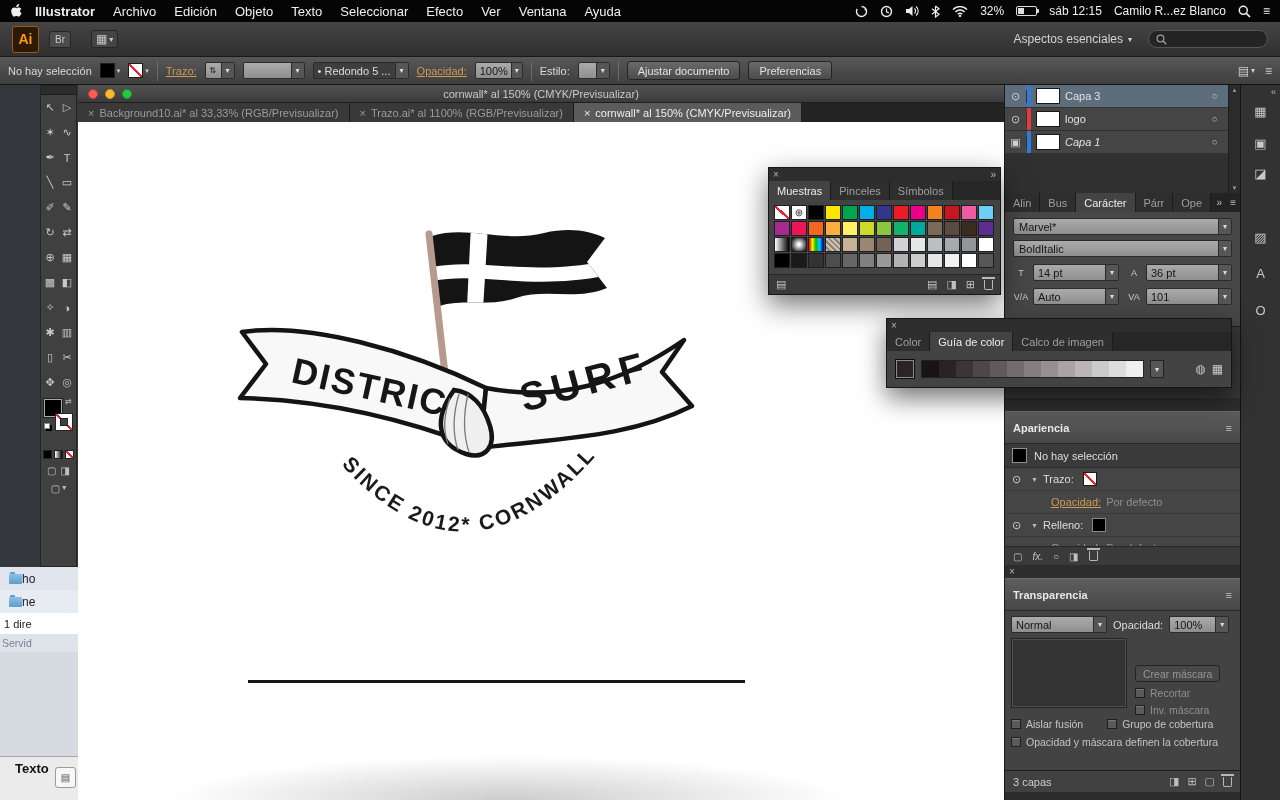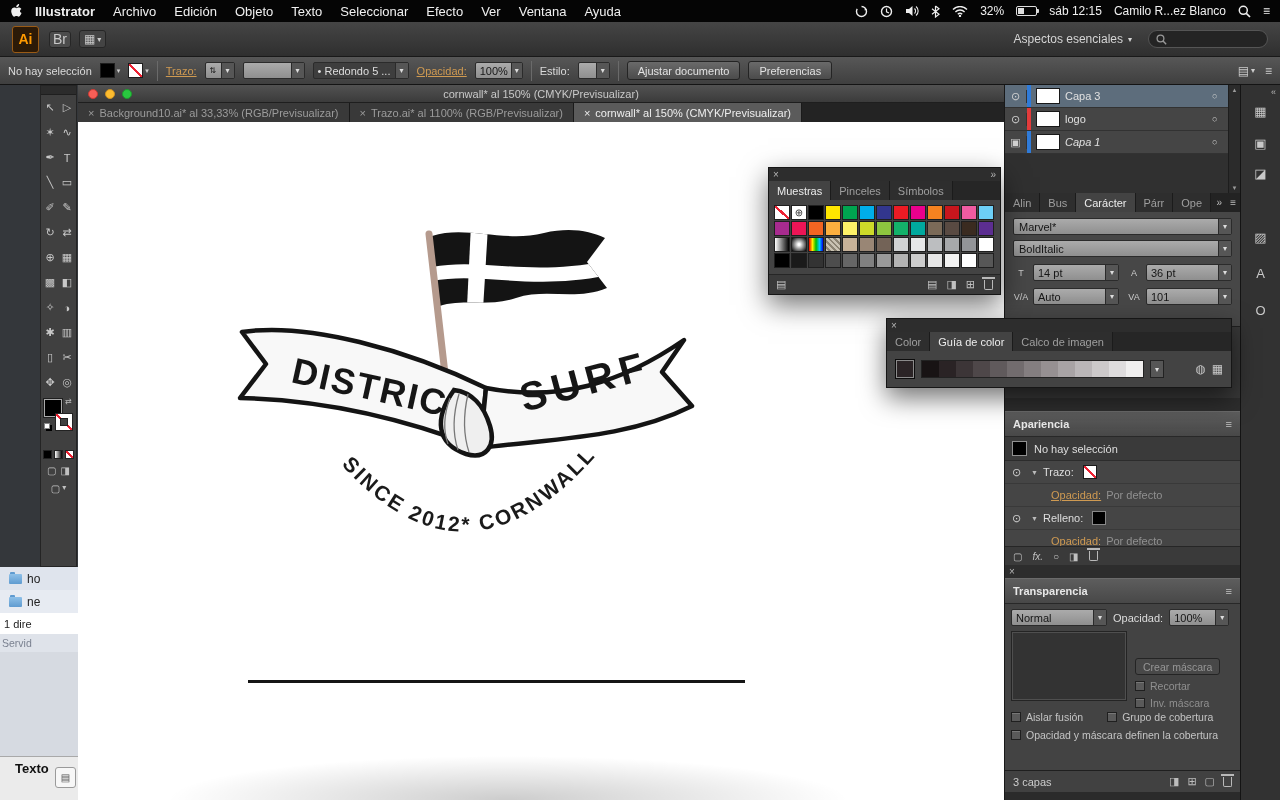--- a/index.html
+++ b/index.html
@@ -22,21 +22,21 @@
   .battery i { position:absolute; left:1px; top:1px; bottom:1px; background:#ddd; display:block; }
   .battery::after { content:""; position:absolute; right:-3px; top:2px; width:2px; height:4px; background:#ddd; border-radius:0 1px 1px 0; }
 
   
   #appbar { position:absolute; left:0; top:22px; width:1280px; height:35px;
     background:linear-gradient(#454545,#2f2f2f); border-bottom:1px solid #191919;
     display:flex; align-items:center; padding:0 12px; z-index:40; color:#ccc; }
   .ai-logo { width:27px; height:27px; background:#2c1a07; border:1px solid #9a5b16; border-radius:3px;
     color:#ff9a00; font-weight:bold; font-size:14px; display:flex; align-items:center; justify-content:center; margin-right:10px; }
   .br-btn { width:22px; height:17px; background:#4c4c4c; border:1px solid #262626; border-radius:3px;
-    color:#c9c9c9; font-size:14px; display:flex; align-items:center; justify-content:center; margin-right:8px; }
+    color:#c9c9c9; font-size:10px; display:flex; align-items:center; justify-content:center; margin-right:20px; }
   .arr-btn { display:flex; align-items:center; gap:2px; color:#c9c9c9; font-size:12px;
     background:#444; border:1px solid #262626; border-radius:3px; padding:1px 4px; }
   .arr-btn .small, .tiny { font-size:8px; }
   .ab-right { margin-left:auto; display:flex; align-items:center; gap:16px; }
   .ws-switch { font-size:12px; color:#d5d5d5; display:flex; gap:5px; align-items:center; }
   .searchbox { width:120px; height:18px; border-radius:9px; background:#242424; border:1px solid #555;
     display:flex; align-items:center; padding:0 7px; }
 
   
   #controlbar { position:absolute; left:0; top:57px; width:1280px; height:28px;
@@ -63,21 +63,21 @@
     font-family:"Liberation Sans",sans-serif; white-space:nowrap; }
   .btn.disabled { color:#969696; background:#484848;margin-top:24px; }
   .btn.small { height:17px; font-size:10.5px; padding:0 7px; }
   .cb-right { margin-left:auto; display:flex; gap:10px; align-items:center; }
   .icon-btn { display:flex; align-items:center; gap:2px; color:#ccc; font-size:12px; }
 
   
   #left-bg { position:absolute; left:0; top:85px; width:78px; height:715px; background:#34373b; }
   #finder-fragment { position:absolute; left:0; top:567px; width:78px; height:233px;
     background:#dde2ea; z-index:5; display:flex; flex-direction:column; overflow:hidden; font-size:12px; color:#222; }
-  .f-row { height:23px; display:flex; align-items:center; gap:5px; padding-left:9px; background:#e7ebf2; }
+  .f-row { height:23px; display:flex; align-items:center; padding-left:9px; background:#e7ebf2; }
   .f-row:nth-child(odd){ background:#dfe4ed; }
   .folder { width:13px; height:10px; background:linear-gradient(#8ec0e8,#5f9bd0); border-radius:1px; position:relative; flex:none; }
   .folder::before { content:""; position:absolute; top:-2px; left:1px; width:5px; height:2px; background:#5f9bd0; border-radius:1px 1px 0 0; }
   .f-count { background:#fff; height:21px; display:flex; align-items:center; padding-left:4px; font-size:11px; }
   .f-sec { background:#dfe3ea; height:18px; display:flex; align-items:center; padding-left:2px; font-size:10.5px; color:#7b8291; }
   .f-fill { flex:1; background:#d6dae1; }
   .f-bottom { height:44px; background:#ebebeb; border-top:1px solid #a9a9a9; position:relative; }
   .f-title { position:absolute; left:15px; top:4px; font-weight:bold; font-size:13px; color:#111; }
   .f-btn { position:absolute; left:55px; top:10px; width:21px; height:21px; border:1px solid #9a9a9a;
     background:#f7f7f7; border-radius:3px; display:flex; align-items:center; justify-content:center; font-size:10px; color:#555; }
@@ -130,21 +130,21 @@
     background:radial-gradient(ellipse at 50% 100%, rgba(0,0,0,.20), rgba(0,0,0,0) 65%); }
 
   
   .drag { height:13px; background:#2d2d2d; display:flex; align-items:center; padding:0 4px; color:#b5b5b5; font-size:10px; }
   .pclose { cursor:default; }
   .pexp { margin-left:auto; }
   .ftabs, .ptabs-wrap { display:flex; background:#262626; height:19px; font-size:11px; }
   .ptab { display:flex; align-items:center; padding:7px 8px; background:#2e2e2e; color:#9f9f9f;
     border-right:1px solid #1b1b1b; white-space:nowrap; }
   .ptab.active { background:#434343; color:#ececec; }
-  .phead { height:26px; background:linear-gradient(#5d5d5d,#484848); border-top:1px solid #6b6b6b;
+  .phead { height:33px; background:linear-gradient(#5d5d5d,#484848); border-top:1px solid #6b6b6b;
     border-bottom:1px solid #282828; display:flex; align-items:center; padding:0 8px;
     font-size:11px; font-weight:bold; color:#e8e8e8; }
   .pmenu { margin-left:auto; font-weight:normal; color:#c5c5c5; }
   .pfoot { height:20px; background:#3a3a3a; border-top:1px solid #262626; display:flex;
     align-items:center; gap:9px; padding:0 7px; color:#c0c0c0; font-size:11px; }
   .pf-right { margin-left:auto; display:flex; gap:9px; align-items:center; }
   .icon-trash { position:relative; width:9px; height:10px; border:1px solid #b9b9b9; border-top:none;
     border-radius:0 0 2px 2px; display:inline-block; }
   .icon-trash::before { content:""; position:absolute; left:-3px; right:-3px; top:-3px; height:2px; background:#b9b9b9; }
   .cb { width:10px; height:10px; border:1px solid #1f1f1f; background:#5a5a5a;

